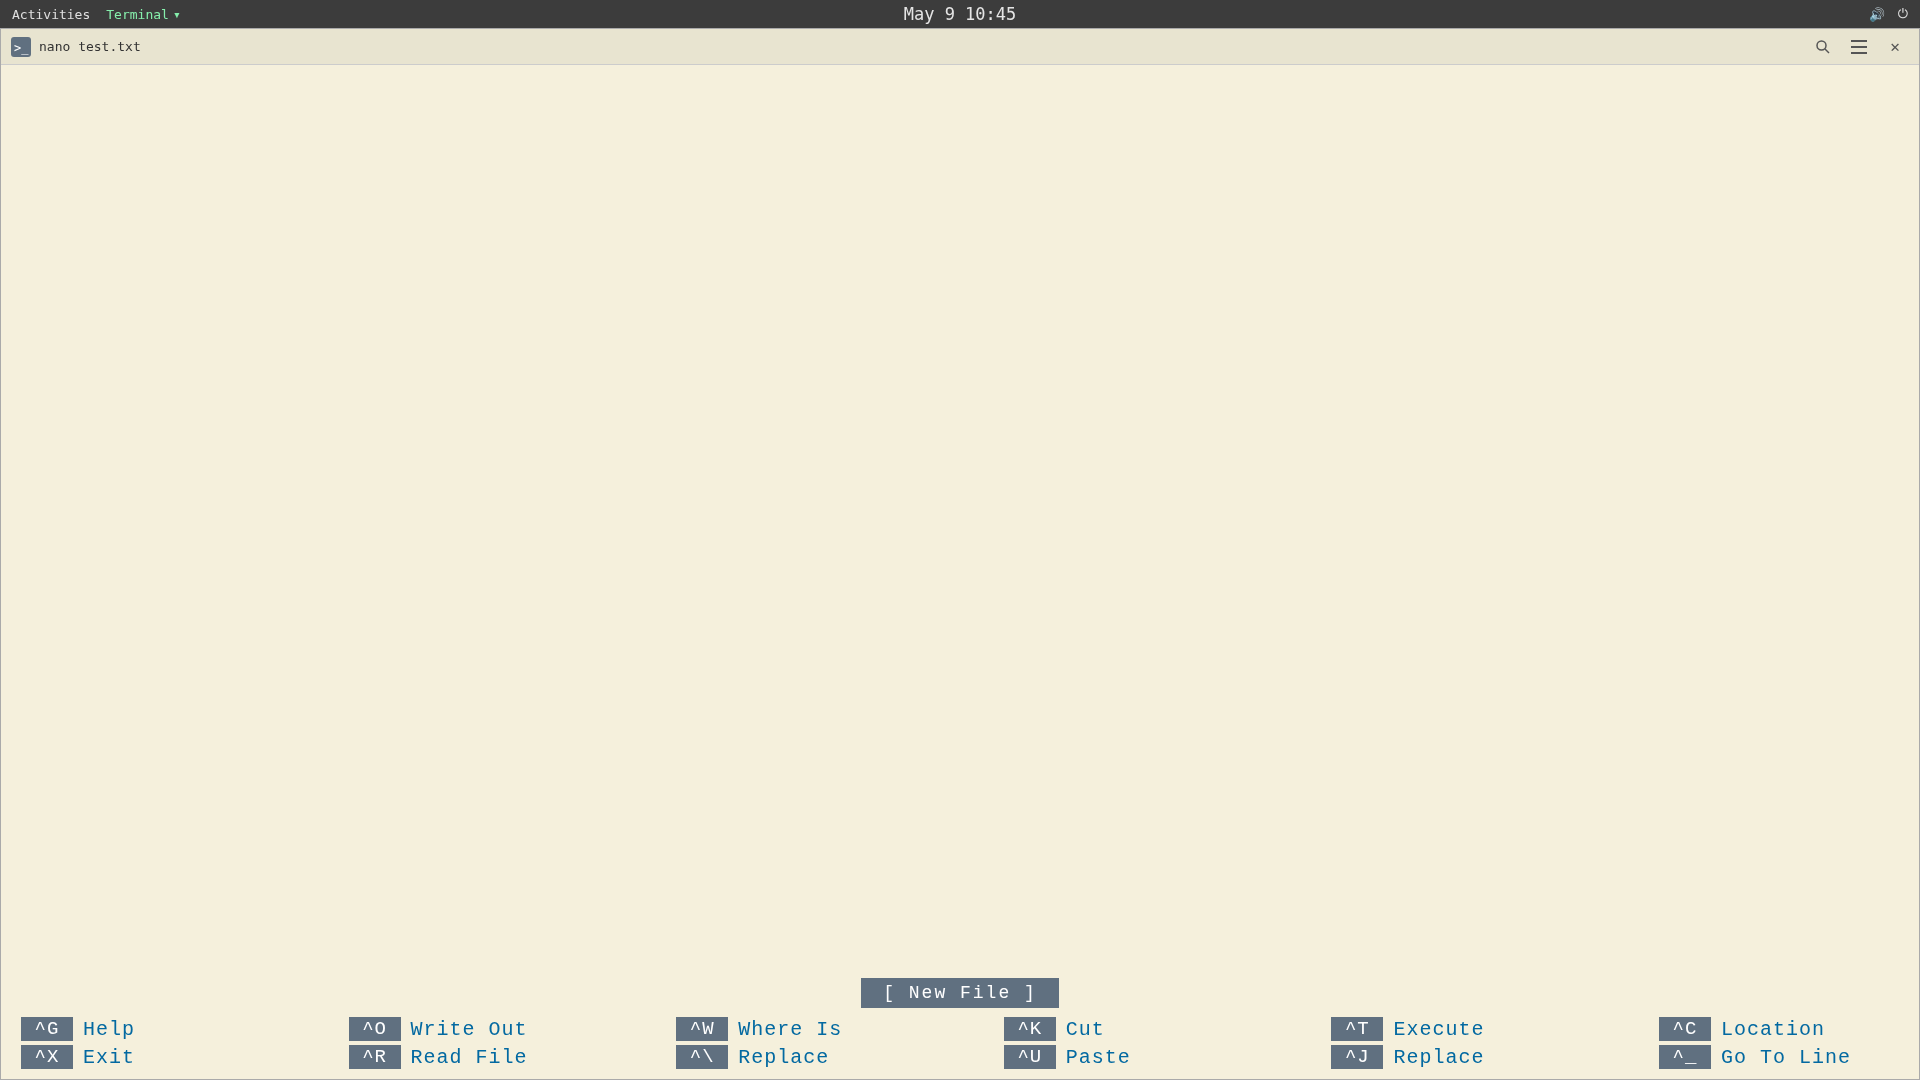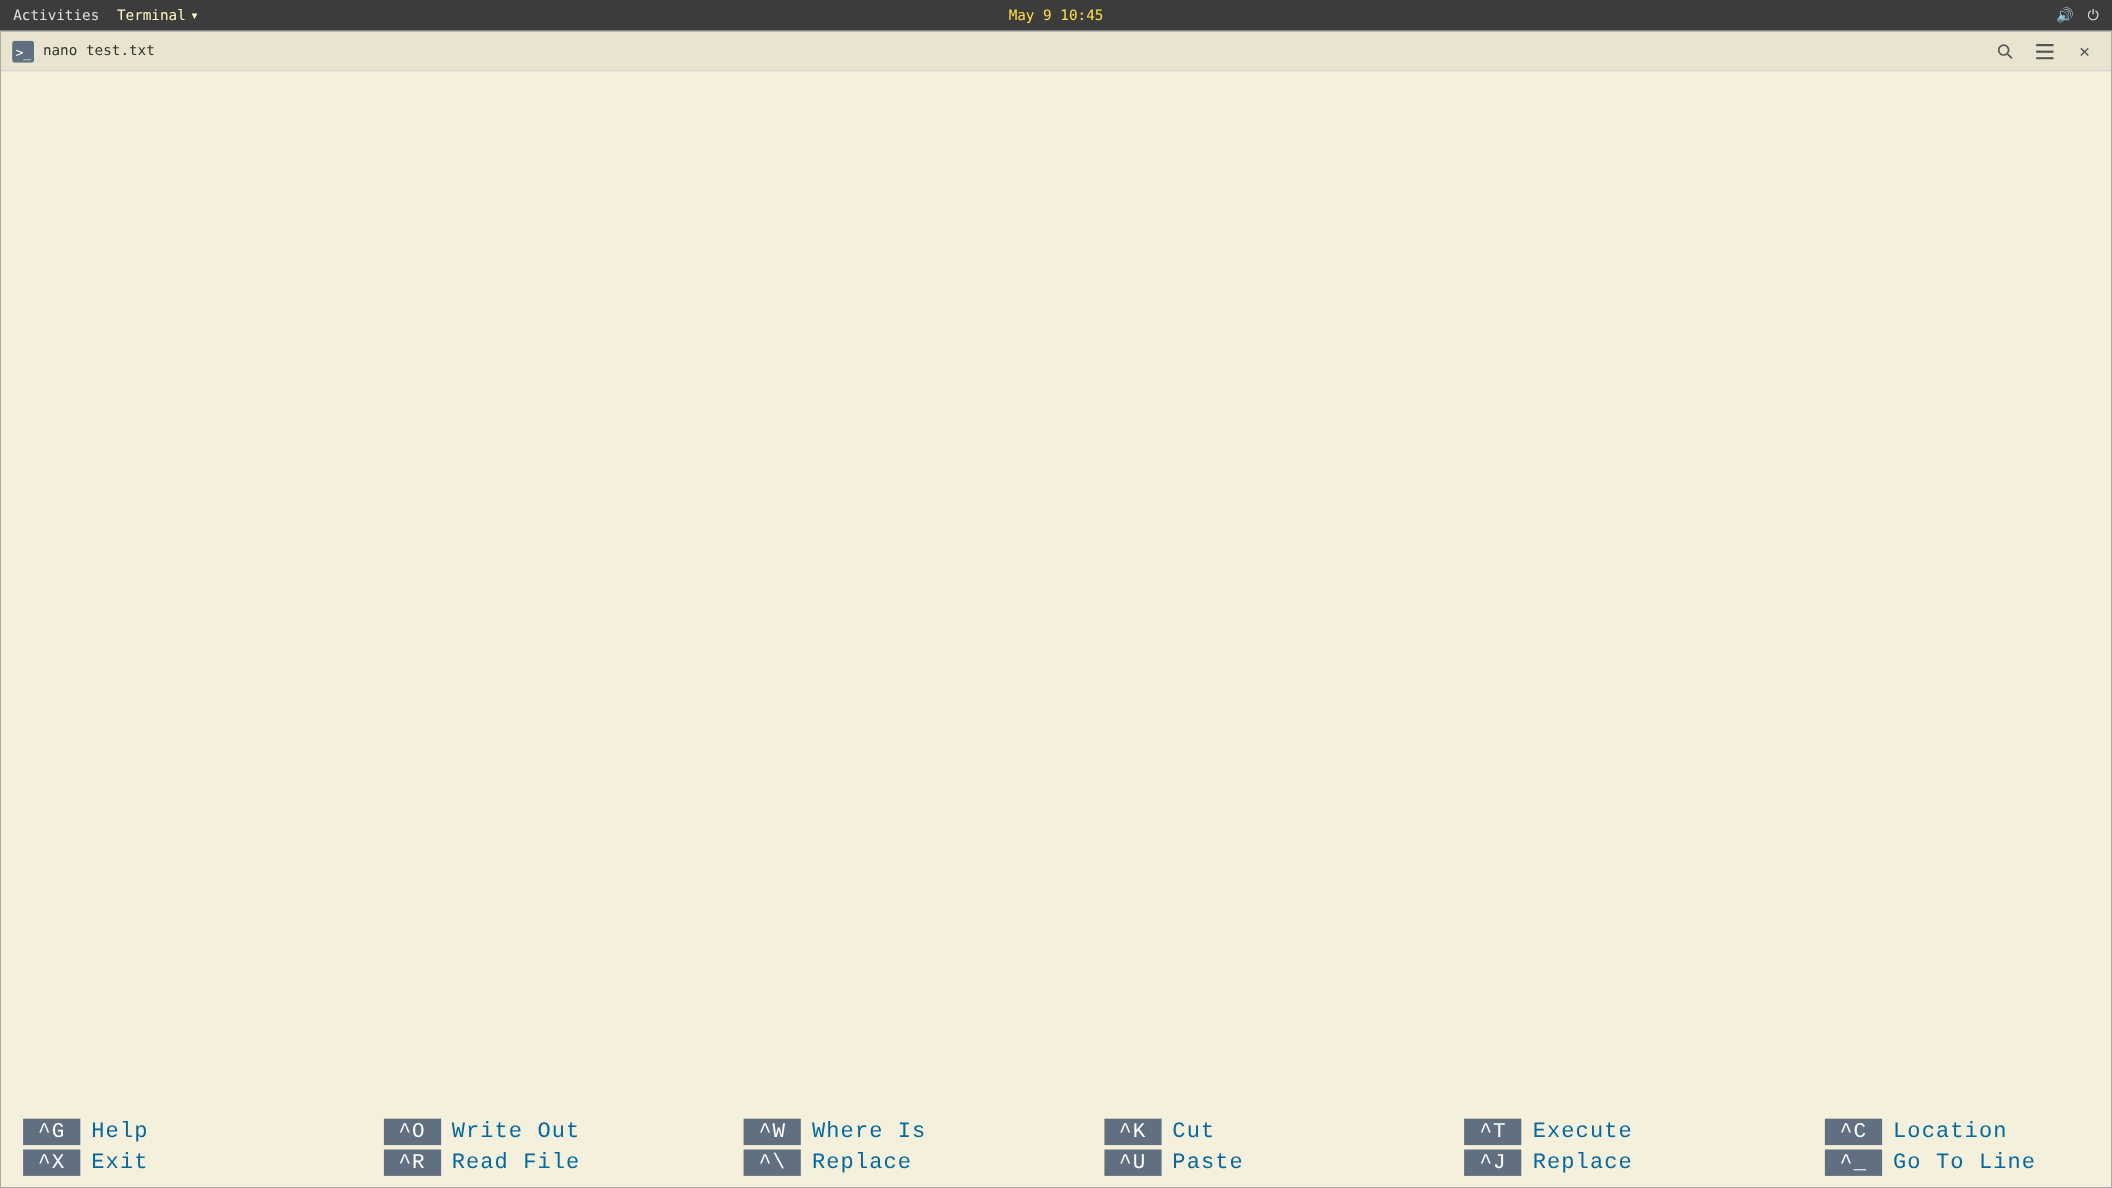--- a/index.html
+++ b/index.html
@@ -31,34 +31,34 @@
       gap: 16px;
     }
 
     #activities-btn {
       color: #e0e0e0;
       font-size: 13px;
       cursor: pointer;
     }
 
     #terminal-btn {
-      color: #fef9c3;
+      color: #86efac;
       font-size: 13px;
       cursor: pointer;
       display: flex;
       align-items: center;
       gap: 4px;
     }
 
     #system-bar-center {
       position: absolute;
       left: 50%;
       transform: translateX(-50%);
-      color: #fde047;
-      font-size: 13px;
+      color: #e5e5e5;
+      font-size: 17px;
     }
 
     #system-bar-right {
       display: flex;
       align-items: center;
       gap: 12px;
       color: #e0e0e0;
       font-size: 13px;
     }
 
@@ -252,20 +252,23 @@
           <rect y="12" width="16" height="2" fill="#555"></rect>
         </svg>
       </div>
       <div class="title-btn">✕</div>
     </div>
   </div>
 
 
   <div id="editor-area"></div>
 
+  <div id="status-bar">
+    <span id="new-file-badge">[ New File ]</span>
+  </div>
 
   <div id="shortcut-bar">
 
     <div class="shortcut-group">
       <div class="shortcut-item">
         <span class="shortcut-key">^G</span>
         <span class="shortcut-label">Help</span>
       </div>
       <div class="shortcut-item">
         <span class="shortcut-key">^X</span>

